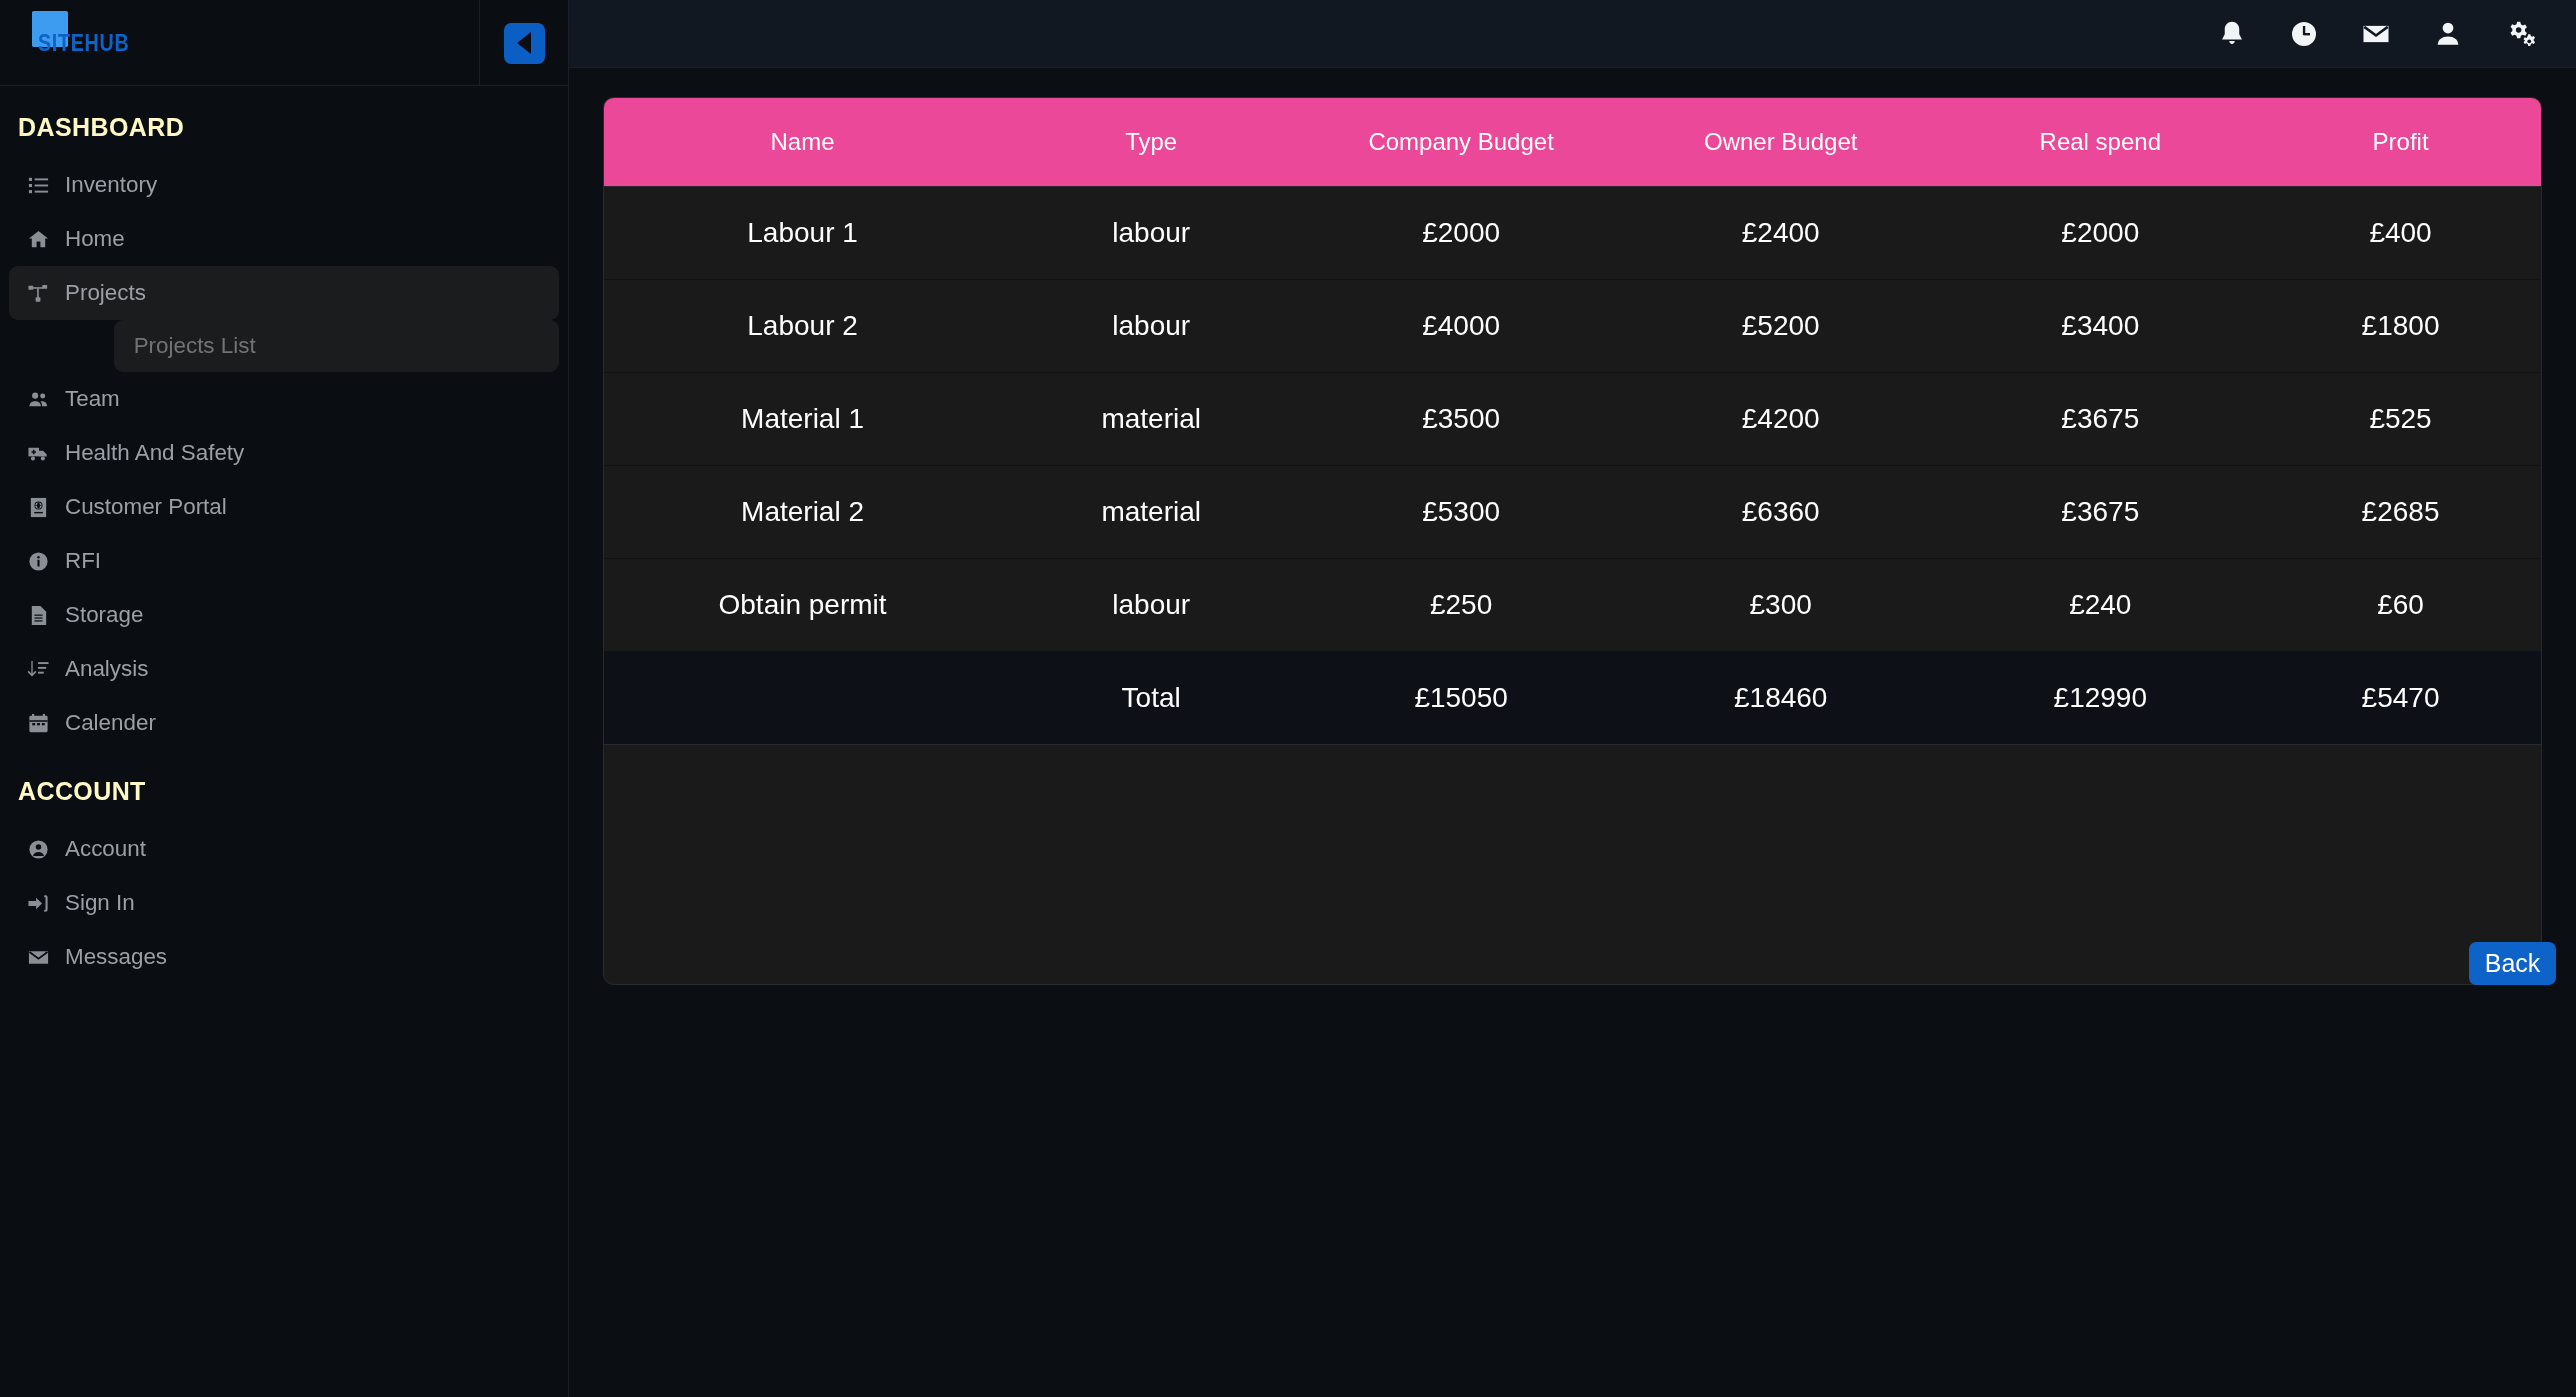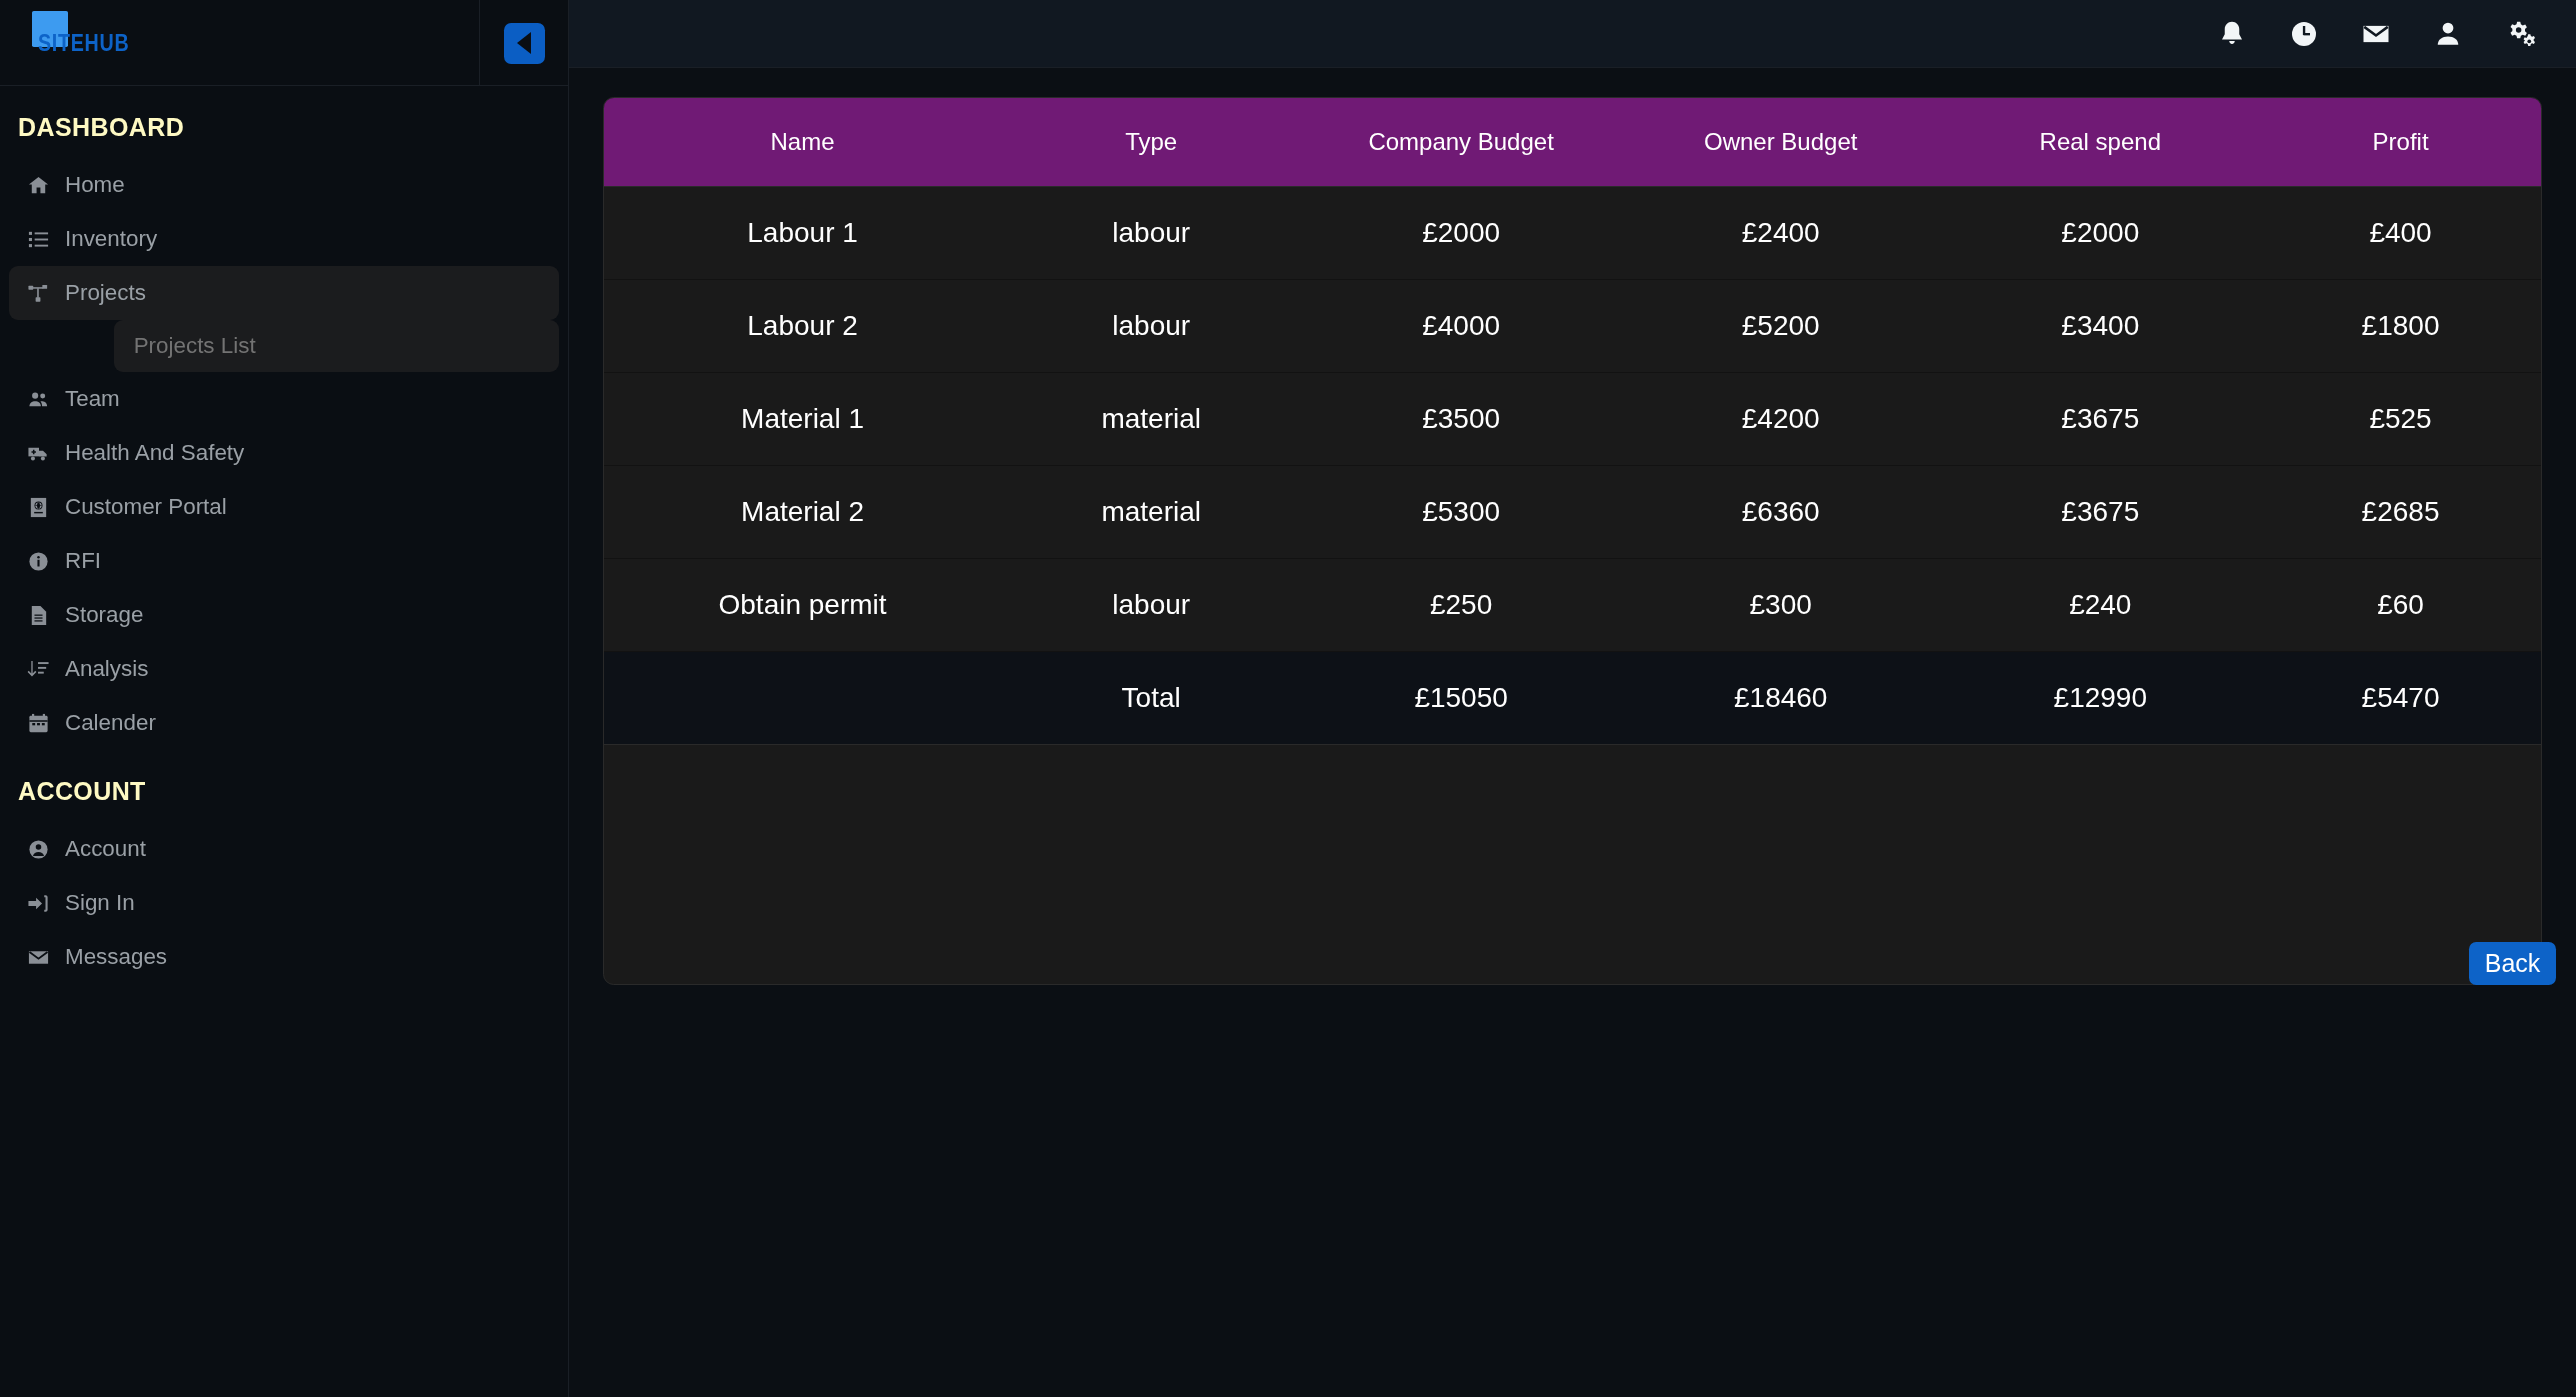--- a/index.html
+++ b/index.html
@@ -96,21 +96,21 @@
   }
   .card {
     width:100%; height:100%;
     background:#1a1a1a;
     border:1.8px solid #2a2a2a;
     border-radius:10.7px;
     overflow:hidden;
     position:relative;
   }
   table { width:100%; border-collapse:collapse; table-layout:fixed; }
-  thead tr { background:#701a75; }
+  thead tr { background:#ec4899; }
   thead th {
     color:#ffffff; font-size:24px; font-weight:normal;
     padding:30px 0; text-align:center;
     border-bottom:1.8px solid #2a2a2a;
   }
   tbody tr { background:#1a1a1a; }
   tbody tr.total-row { background:#0d1117; }
   tbody td {
     color:#ffffff; font-size:28px; text-align:center;
     padding:30px 0;
@@ -149,38 +149,38 @@
           <span class="tri"></span>
         </div>
       </div>
     </div>
 
     <div class="nav-section-title">DASHBOARD</div>
 
     <div class="nav-item">
       <span class="nav-ico">
         <svg viewBox="0 0 24 24">
-            <path d="M12 3 2 11h3v9h5v-6h4v6h5v-9h3L12 3z"></path>
-          </svg>
-      </span>
-      <span class="nav-label">Home</span>
-    </div>
-
-    <div class="nav-item">
-      <span class="nav-ico">
-        <svg viewBox="0 0 24 24">
           <rect x="2" y="4" width="3.2" height="3.2"></rect>
             <rect x="8" y="4.6" width="14" height="2"></rect>
           <rect x="2" y="10.4" width="3.2" height="3.2"></rect>
             <rect x="8" y="11" width="14" height="2"></rect>
           <rect x="2" y="16.8" width="3.2" height="3.2"></rect>
             <rect x="8" y="17.4" width="14" height="2"></rect>
         </svg>
       </span>
       <span class="nav-label">Inventory</span>
+    </div>
+
+    <div class="nav-item">
+      <span class="nav-ico">
+        <svg viewBox="0 0 24 24">
+            <path d="M12 3 2 11h3v9h5v-6h4v6h5v-9h3L12 3z"></path>
+          </svg>
+      </span>
+      <span class="nav-label">Home</span>
     </div>
 
     <div class="nav-item active">
       <span class="nav-ico">
         <svg viewBox="0 0 24 24">
           <rect x="1.5" y="4" width="5" height="4" rx="0.6"></rect>
           <rect x="16" y="3" width="5" height="4" rx="0.6"></rect>
           <rect x="9" y="16" width="5" height="4.5" rx="0.6"></rect>
           <rect x="6" y="5.4" width="11" height="1.6"></rect>
           <rect x="10.6" y="6.5" width="1.7" height="10"></rect>

